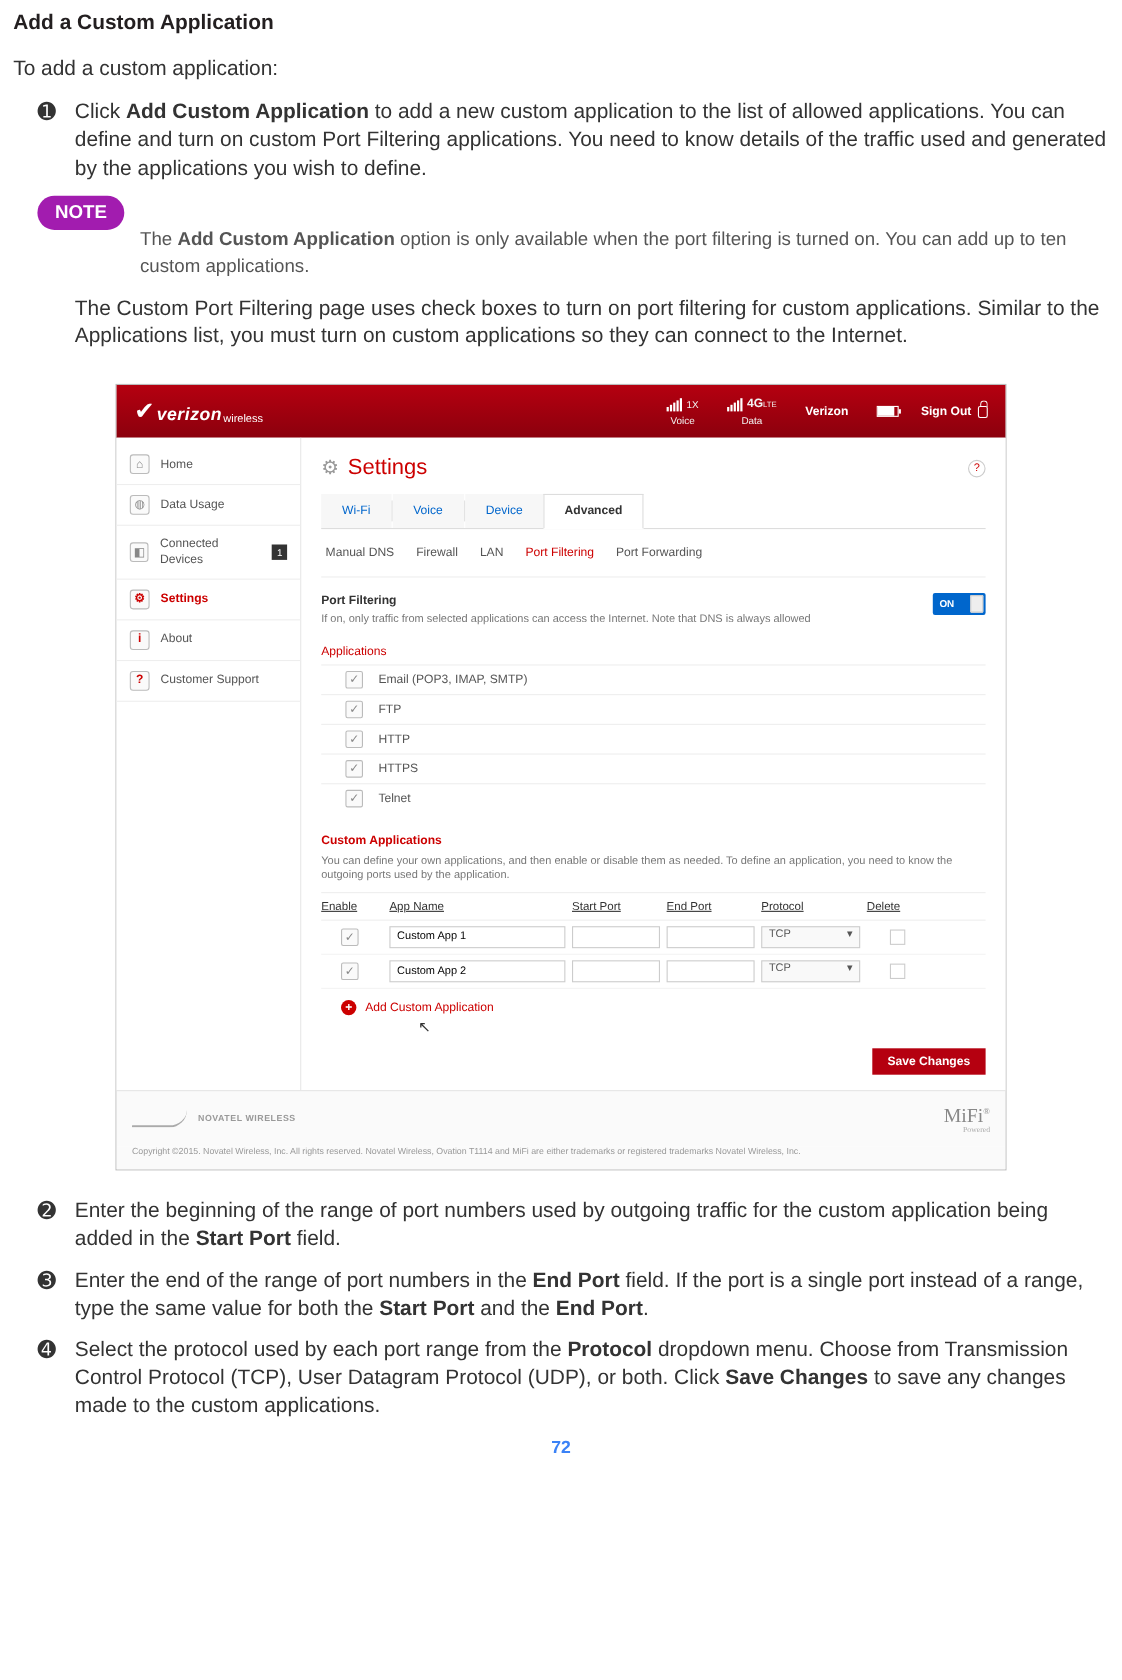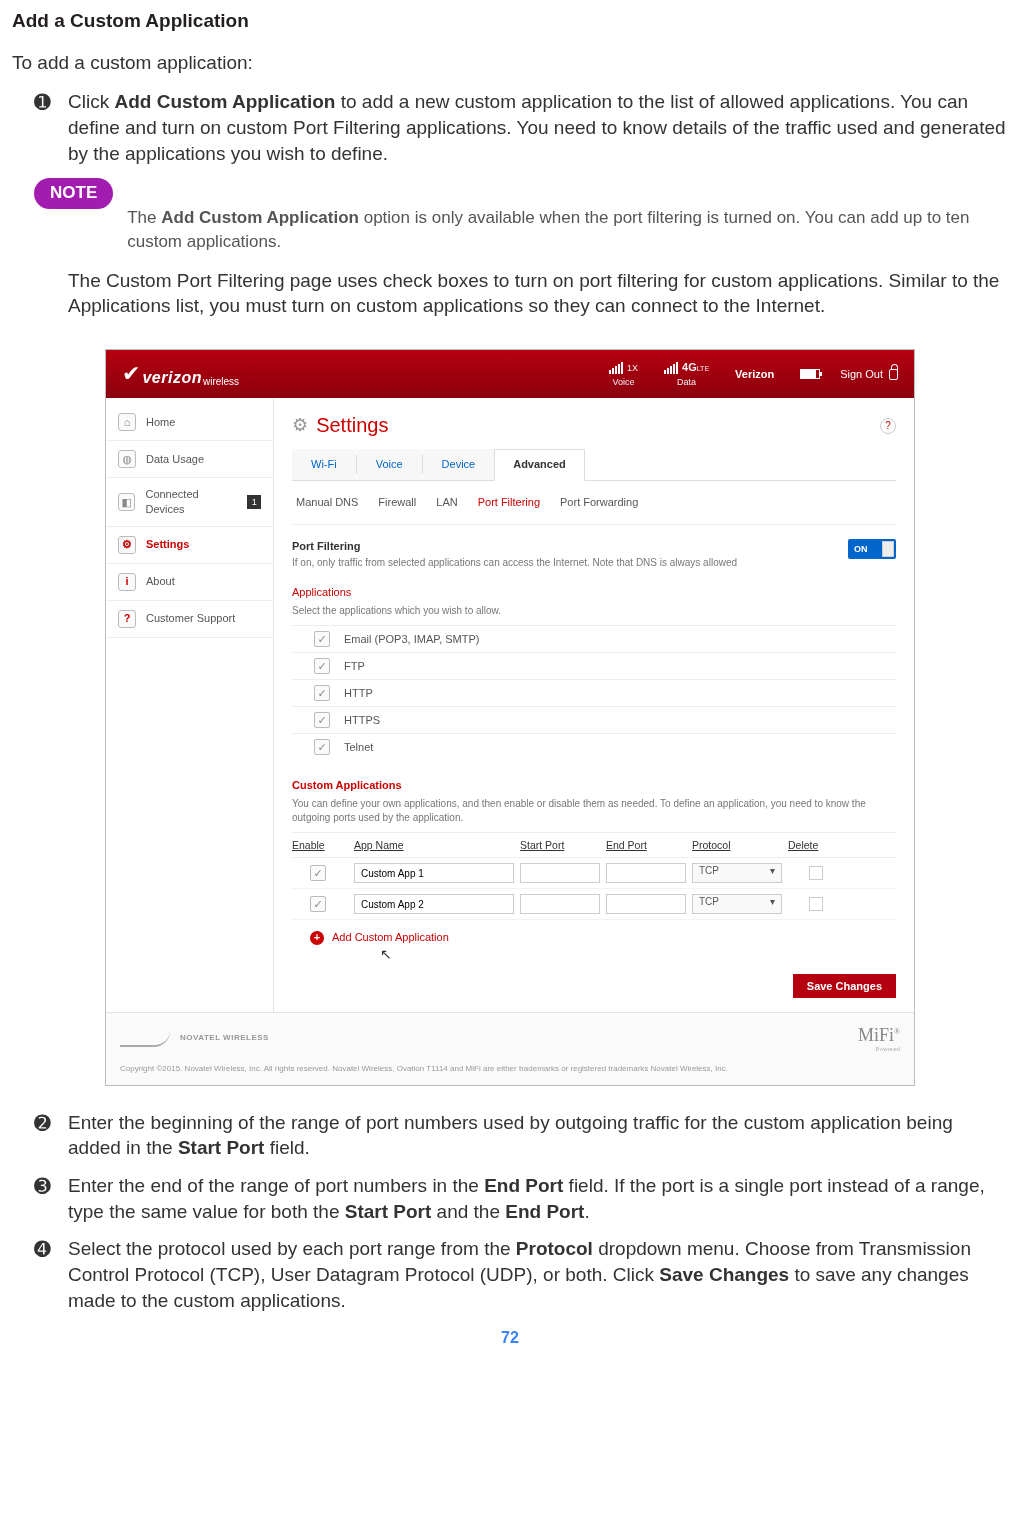--- a/index.html
+++ b/index.html
@@ -91,21 +91,21 @@
   .sig-bars span:nth-child(3){height:8px;}
   .sig-bars span:nth-child(4){height:10px;}
   .sig-bars span:nth-child(5){height:12px;}
   .sig-row { display:flex; align-items:flex-end; gap:4px;}
   .fourg { font-weight:700; font-size:11px; }
   .lte-small { font-size:7px; }
   .carrier { font-weight:700; font-size:11px; margin-right:26px;}
   .batt { width:20px; height:10px; border:1px solid #fff; position:relative; margin-right:20px;}
   .batt::after { content:""; position:absolute; right:-3px; top:2px; width:2px; height:4px; background:#fff;}
   .batt-fill { background:#fff; height:100%; width:80%;}
-  .signout { font-weight:400; font-size:11px; display:flex; align-items:center; gap:6px;}
+  .signout { font-weight:700; font-size:11px; display:flex; align-items:center; gap:6px;}
   .lock-icon { width:9px; height:11px; border:1.5px solid #fff; border-radius:2px; position:relative;}
   .lock-icon::before { content:""; position:absolute; top:-6px; left:1px; width:5px; height:5px; border:1.5px solid #fff; border-bottom:none; border-radius:4px 4px 0 0;}
   .shot-body { display:flex; background:#f4f4f4; }
   .sidebar {
     width: 168px;
     background:#fff;
     border-right:1px solid #e3e3e3;
     padding-top:6px;
   }
   .side-item {
@@ -350,21 +350,20 @@
           <div class="pf-title">Port Filtering</div>
           <div class="pf-desc">If on, only traffic from selected applications can access the Internet. Note that DNS is always allowed</div>
         </div>
         <div class="toggle">
           <span class="toggle-label">ON</span>
           <span class="toggle-knob"></span>
         </div>
       </div>
 
       <div class="apps-title">Applications</div>
-      <div class="apps-desc">Select the applications which you wish to allow.</div>
 
       <div class="app-row">
         <span class="cb">✓</span>
         <span>Email (POP3, IMAP, SMTP)</span>
       </div>
       <div class="app-row">
         <span class="cb">✓</span>
         <span>FTP</span>
       </div>
       <div class="app-row">

